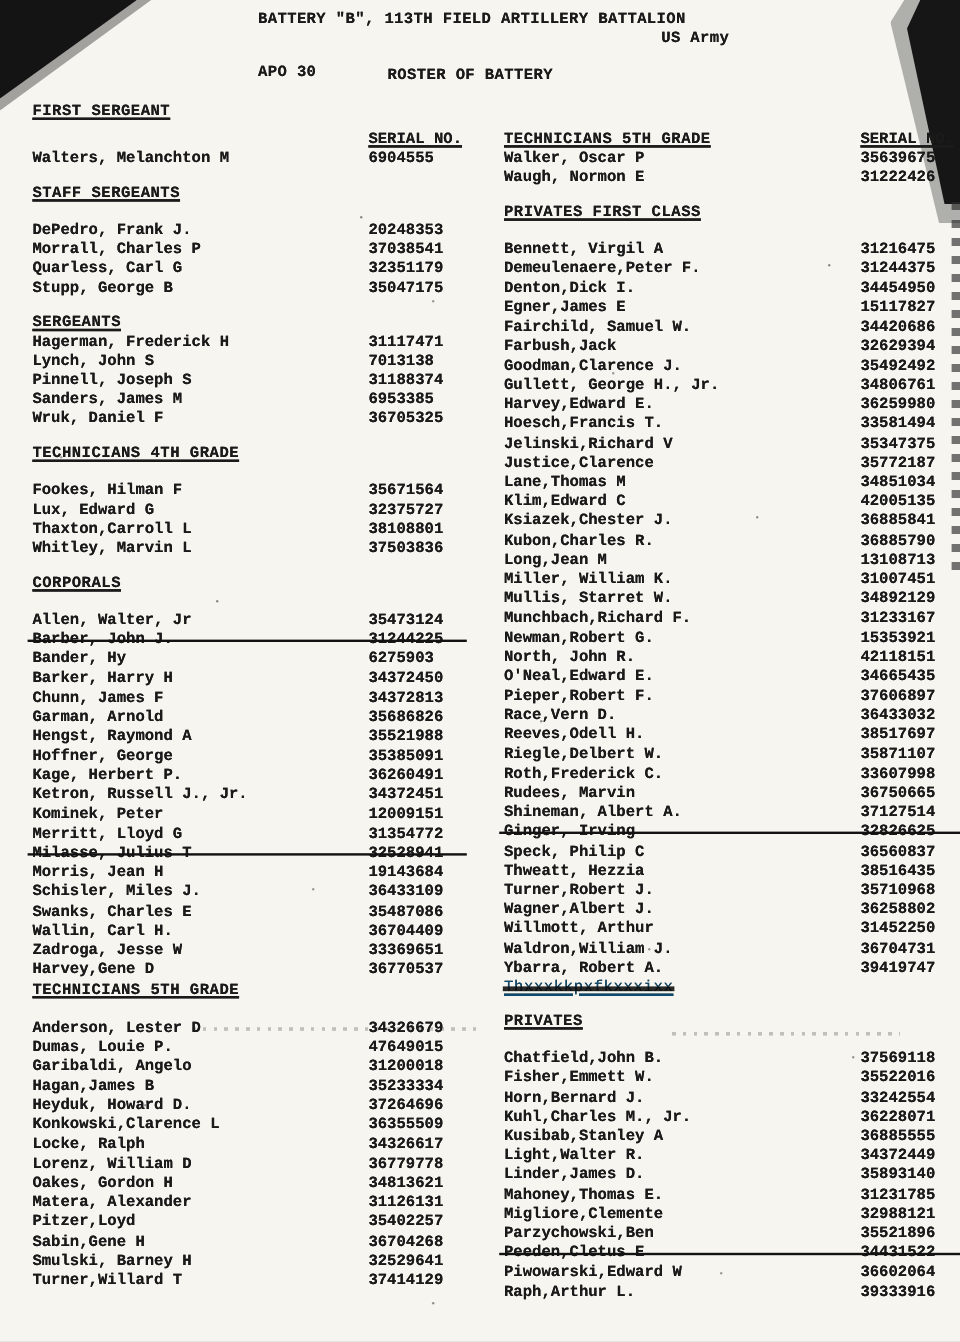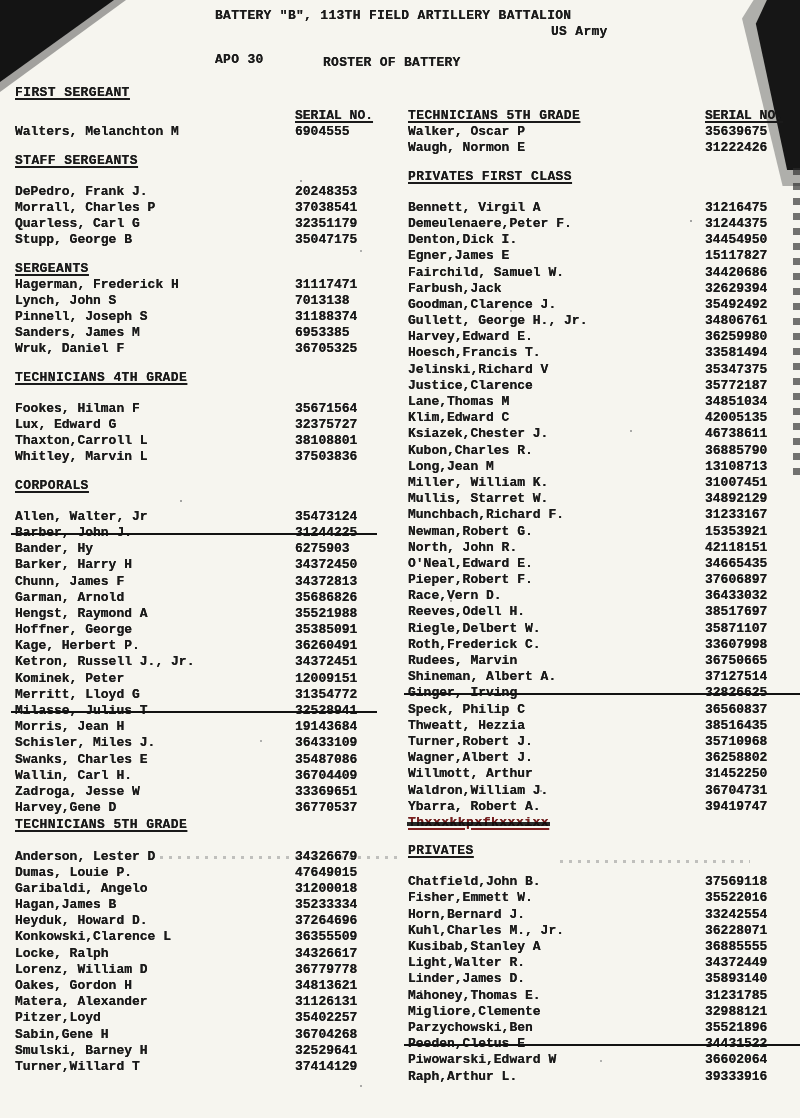--- a/index.html
+++ b/index.html
@@ -20,21 +20,21 @@
   .hdr-unit{left:215px;top:8px;}
   .hdr-apo{left:215px;top:24px;margin-top:28px;}
   .hdr-army{left:551px;top:24px;}
   .hdr-title{left:323px;top:55px;}
 
   
   .col{position:absolute;font-size:13px;}
   .col[data-column="0"]{left:15px;top:85px;width:390px;--tab:280px;--rh:16.2px;}
   .col[data-column="1"]{left:408px;top:108px;width:384px;--tab:297px;--rh:16.2px;}
 
-  .section{position:relative;}
+  .section{position:relative;margin-left:12px;}
   .heading{position:relative;height:var(--rh);line-height:var(--rh);margin-top:12px;white-space:nowrap;}
   .section:first-child .heading{margin-top:0;}
   .section.tight .heading{margin-top:1px;}
   .heading .hd{text-decoration:underline;text-decoration-thickness:1.5px;text-underline-offset:2px;letter-spacing:.4px;}
   .heading.gap{margin-bottom:15px;}
   .heading .serial-head{position:absolute;left:var(--tab);top:0;text-decoration:underline;text-decoration-thickness:1.5px;text-underline-offset:2px;}
 
   .row{position:relative;height:var(--rh);line-height:var(--rh);white-space:nowrap;}
   .row .name{display:inline-block;}
   .row .serial{position:absolute;left:var(--tab);top:0;}
@@ -42,21 +42,21 @@
   .row.serial-hdr .serial{text-decoration:underline;text-decoration-thickness:1.5px;text-underline-offset:2px;}
 
   
   .strike-mid::after,.strike-edge::after{
     content:"";position:absolute;top:8px;border-top:2.2px solid #121212;
   }
   .strike-mid::after{left:-4px;width:366px;}
   .strike-edge::after{left:-4px;right:-14px;}
 
   
-  .oblit .name{position:relative;font-weight:700;color:#7f1d1d;letter-spacing:.5px;
+  .oblit .name{position:relative;font-weight:400;color:#0c4a6e;letter-spacing:.5px;
     text-decoration:underline;text-decoration-thickness:2px;text-underline-offset:2px;}
   .oblit .name::after{content:"";position:absolute;left:-1px;right:-1px;top:45%;height:4px;background:#0b0b0b;opacity:.88;}
 
   
   .corner-tl{position:absolute;left:0;top:0;width:114px;height:82px;background:#141414;
     clip-path:polygon(0 0,100% 0,0 100%);}
   .corner-tl-fray{position:absolute;left:0;top:0;width:126px;height:92px;background:#3b3b3b;opacity:.45;
     clip-path:polygon(0 0,100% 0,0 100%);}
   .corner-tr{position:absolute;right:0;top:0;width:46px;height:170px;background:#161616;
     clip-path:polygon(28% 0,100% 0,100% 100%,72% 100%,4% 14%);}
@@ -178,21 +178,21 @@
         <div class="row"><span class="name">Fairchild, Samuel W.</span><span class="serial">34420686</span></div>
         <div class="row"><span class="name">Farbush,Jack</span><span class="serial">32629394</span></div>
         <div class="row"><span class="name">Goodman,Clarence J.</span><span class="serial">35492492</span></div>
         <div class="row"><span class="name">Gullett, George H., Jr.</span><span class="serial">34806761</span></div>
         <div class="row"><span class="name">Harvey,Edward E.</span><span class="serial">36259980</span></div>
         <div class="row"><span class="name">Hoesch,Francis T.</span><span class="serial">33581494</span></div>
         <div class="row"><span class="name">Jelinski,Richard V</span><span class="serial">35347375</span></div>
         <div class="row"><span class="name">Justice,Clarence</span><span class="serial">35772187</span></div>
         <div class="row"><span class="name">Lane,Thomas M</span><span class="serial">34851034</span></div>
         <div class="row"><span class="name">Klim,Edward C</span><span class="serial">42005135</span></div>
-        <div class="row"><span class="name">Ksiazek,Chester J.</span><span class="serial">46738611</span></div>
+        <div class="row"><span class="name">Ksiazek,Chester J.</span><span class="serial">36885841</span></div>
         <div class="row"><span class="name">Kubon,Charles R.</span><span class="serial">36885790</span></div>
         <div class="row"><span class="name">Long,Jean M</span><span class="serial">13108713</span></div>
         <div class="row"><span class="name">Miller, William K.</span><span class="serial">31007451</span></div>
         <div class="row"><span class="name">Mullis, Starret W.</span><span class="serial">34892129</span></div>
         <div class="row"><span class="name">Munchbach,Richard F.</span><span class="serial">31233167</span></div>
         <div class="row"><span class="name">Newman,Robert G.</span><span class="serial">15353921</span></div>
         <div class="row"><span class="name">North, John R.</span><span class="serial">42118151</span></div>
         <div class="row"><span class="name">O'Neal,Edward E.</span><span class="serial">34665435</span></div>
         <div class="row"><span class="name">Pieper,Robert F.</span><span class="serial">37606897</span></div>
         <div class="row"><span class="name">Race,Vern D.</span><span class="serial">36433032</span></div>

